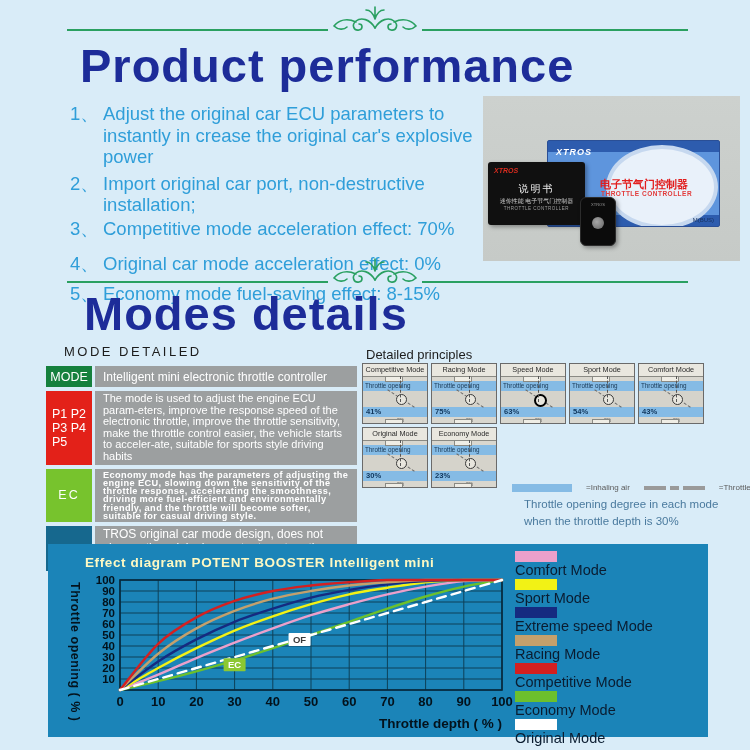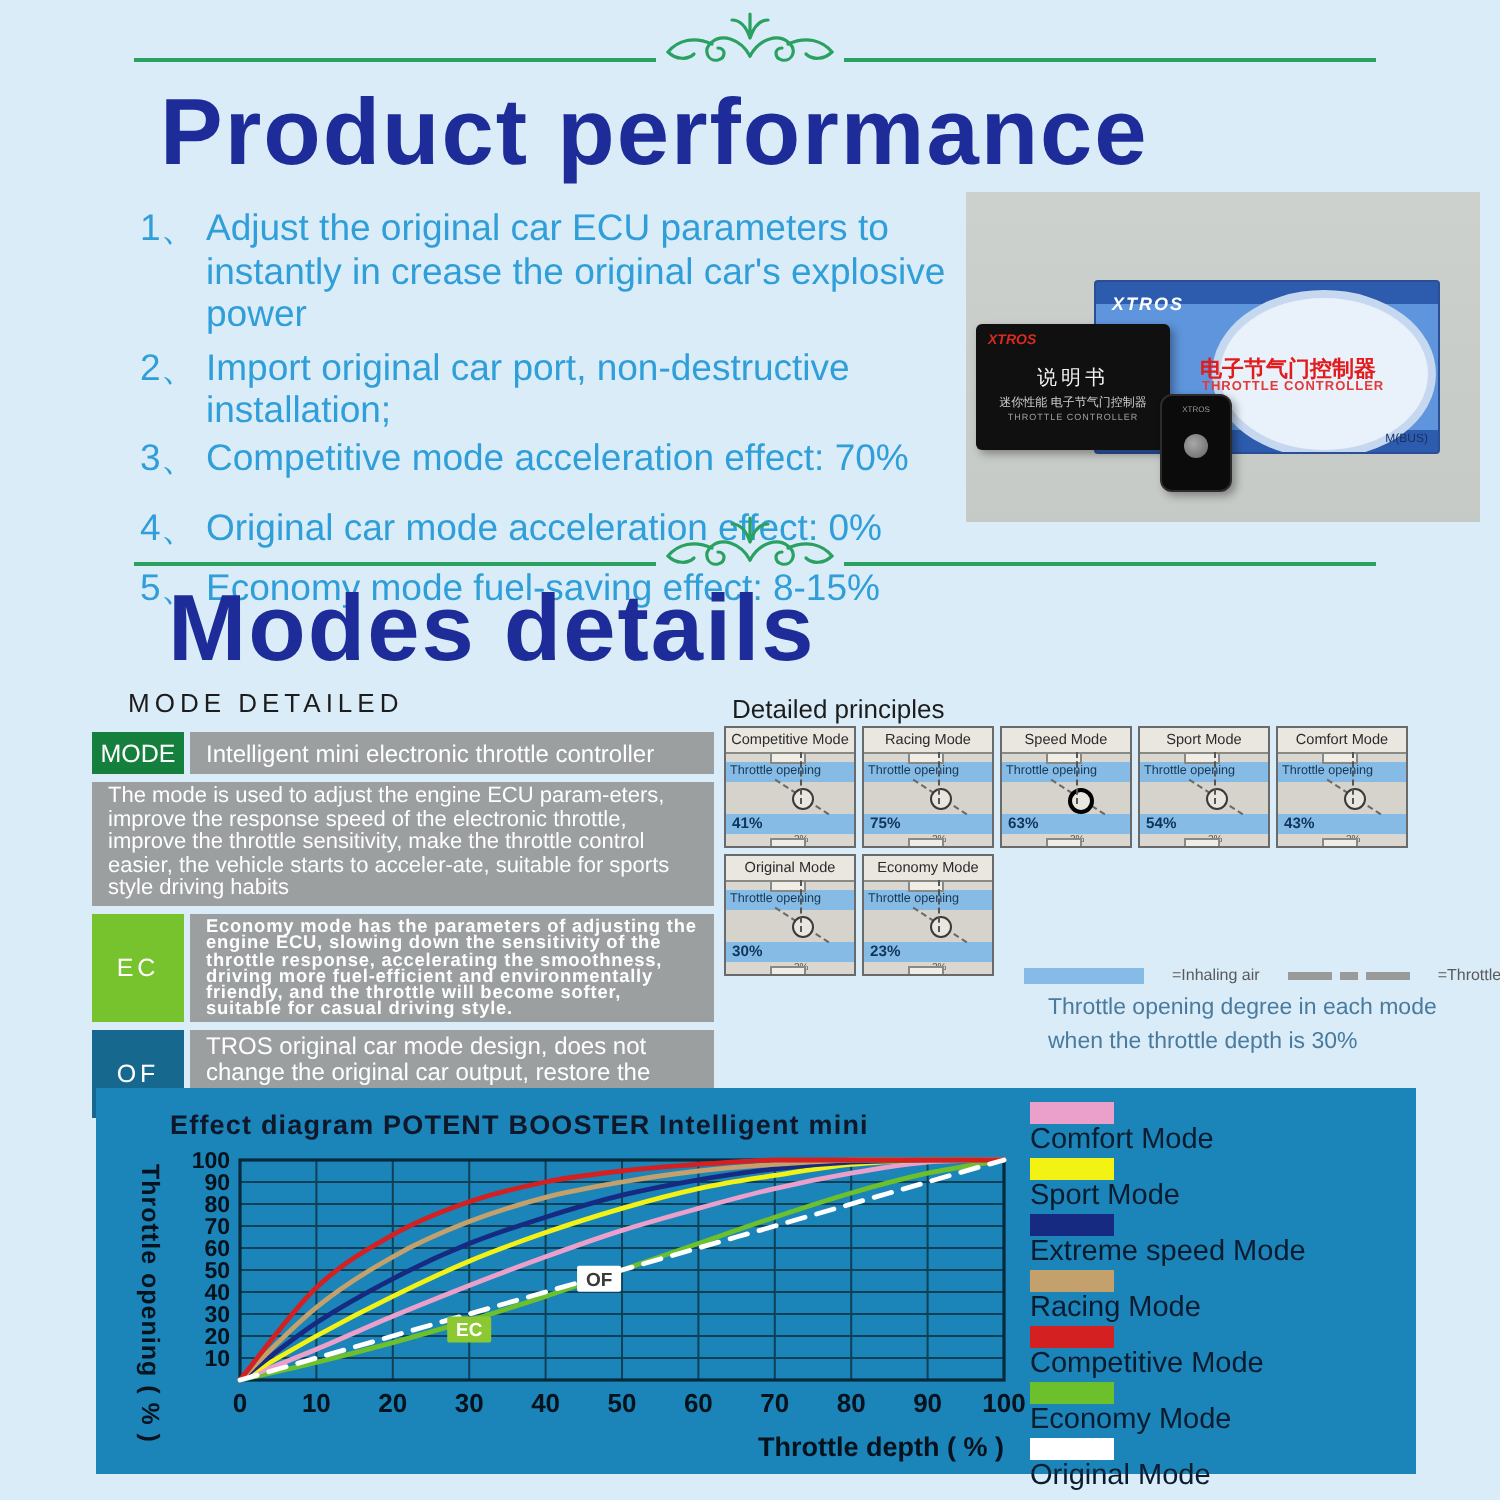--- a/index.html
+++ b/index.html
@@ -86,21 +86,21 @@
   .inh-label{font-size:8px;color:#5a5a5a;margin:0 14px;white-space:nowrap;}
   .thr-dashes{display:inline-flex;gap:4px;align-items:center;}
   .thr-dashes i{display:block;height:4px;background:#9a9a9a;}
   .thr-dashes i:nth-child(1){width:22px;}
   .thr-dashes i:nth-child(2){width:9px;}
   .thr-dashes i:nth-child(3){width:22px;}
   .caption{position:absolute;left:524px;top:496px;font-size:11.5px;line-height:17px;color:#4a7a9e;}
 
   
   .chart-panel{position:absolute;left:48px;top:544px;width:660px;height:193px;background:#1b84b8;}
-  .chart-title{position:absolute;left:37px;top:11px;font-size:13.5px;font-weight:bold;color:#0f172a;letter-spacing:.6px;}
+  .chart-title{position:absolute;left:37px;top:11px;font-size:13.5px;font-weight:bold;color:#fef9c3;letter-spacing:.6px;}
   .chart-ylabel{position:absolute;left:20px;top:32px;height:152px;writing-mode:vertical-rl;
         font-size:12.5px;font-weight:bold;color:#04131d;text-align:center;letter-spacing:.5px;}
   .chart-svg{position:absolute;left:34px;top:28px;}
   .chart-legend{position:absolute;left:467px;top:7px;width:190px;}
   .cl-item{margin-bottom:2px;}
   .cl-swatch{width:42px;height:11px;margin-bottom:1px;}
   .cl-label{font-size:14.5px;color:#0a1c30;line-height:14px;margin-bottom:1px;white-space:nowrap;}
 </style>
 </head>
 <body>
@@ -179,20 +179,23 @@
   <h1 class="big-title" style="left:84px;top:286px;">Modes details</h1>
 
   <div class="small-label mode-detailed" style="left:64px;top:344px;">MODE DETAILED</div>
 
   <div class="mode-table" id="mode-table">
       <div class="mode-row r-mode">
         <div class="mode-label" style="background: #15803d;">MODE</div>
         <div class="mode-desc">Intelligent mini electronic throttle controller</div>
       </div>
       <div class="mode-row r-p">
+        <div class="mode-label" style="background: rgb(227, 33, 25);">P1  P2
+P3  P4
+P5</div>
         <div class="mode-desc">The mode is used to adjust the engine ECU param-eters, improve the response speed of the electronic throttle, improve the throttle sensitivity, make the throttle control easier, the vehicle starts to acceler-ate, suitable for sports style driving habits</div>
       </div>
       <div class="mode-row r-ec">
         <div class="mode-label" style="background: rgb(119, 195, 45);">EC</div>
         <div class="mode-desc">Economy mode has the parameters of adjusting the engine ECU, slowing down the sensitivity of the throttle response, accelerating the smoothness, driving more fuel-efficient and environmentally friendly, and the throttle will become softer, suitable for casual driving style.</div>
       </div>
       <div class="mode-row r-of">
         <div class="mode-label" style="background: rgb(22, 104, 142);">OF</div>
         <div class="mode-desc">TROS  original car mode design, does not change the original car output, restore the original car control</div>
       </div>

